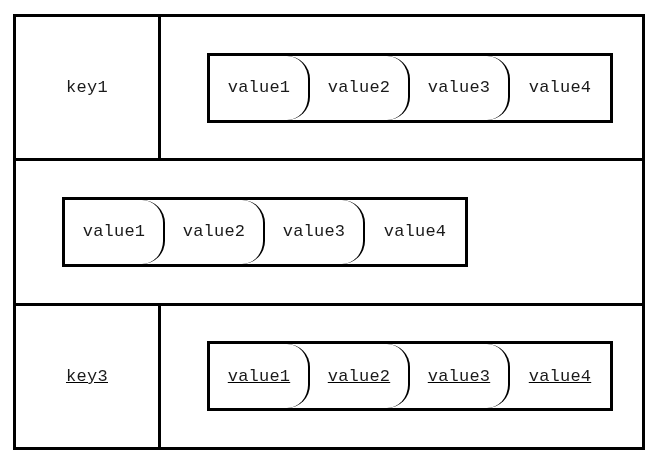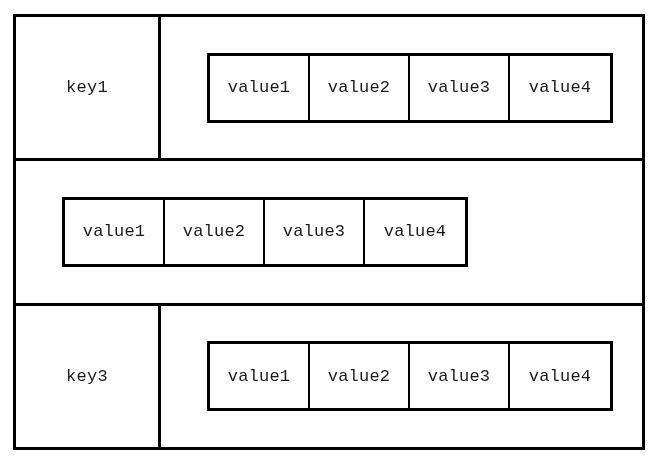--- a/index.html
+++ b/index.html
@@ -40,20 +40,21 @@
   .kv-row {
     display: flex;
     flex-direction: row;
     flex: 1 1 0;
     min-height: 0;
     box-sizing: border-box;
     border-bottom: 3px solid #000000;
   }
   .kv-row:last-child {
     border-bottom: none;
+    text-decoration: underline;
   }
 
   
   .key-cell {
     box-sizing: border-box;
     width: 145px;
     flex: 0 0 145px;
     border-right: 3px solid #000000;
     display: flex;
     align-items: center;
@@ -89,20 +90,21 @@
   }
 
   .value-box {
     box-sizing: border-box;
     width: 100px;
     border-right: 2px solid #000000;
     display: flex;
     align-items: center;
     justify-content: center;
     background: #ffffff;
+    border-radius: 23px;
   }
   .value-box:last-child {
     border-right: none;
   }
 
   .value-label {
     font-size: 17px;
     line-height: 1;
     color: #1a1a1a;
     letter-spacing: 0.2px;

